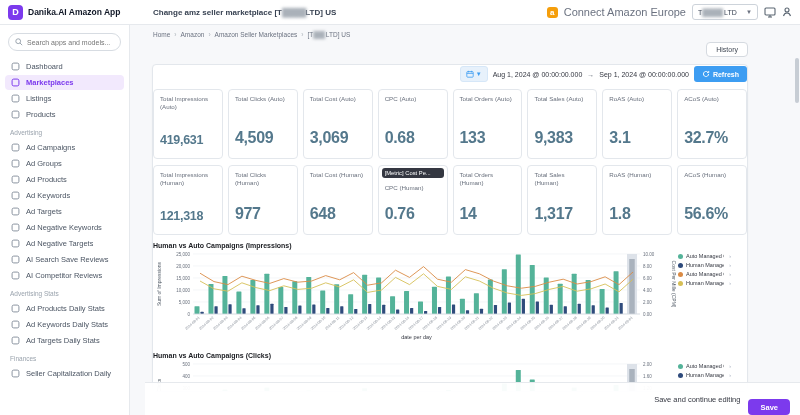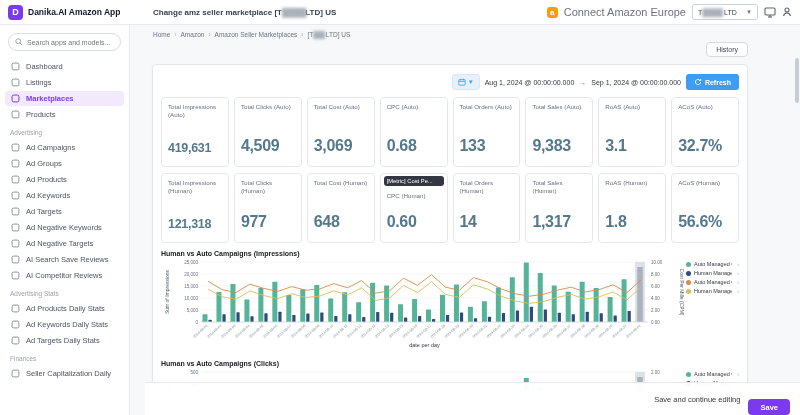--- a/index.html
+++ b/index.html
@@ -43,21 +43,21 @@
   
   .main { position:absolute; left:145px; top:25px; right:0; bottom:0; }
   .breadcrumb { position:absolute; top:6px; left:8px; font-size:6.5px; color:#6b7280;
     display:flex; gap:4px; align-items:center; white-space:nowrap; }
   .crumb { cursor:pointer; }
   .crumb-sep { color:#aab1b9; }
   .history-btn { position:absolute; top:17px; right:52px; height:15px; padding:0 9px; font-size:7px;
     color:#3f4753; background:#fff; border:1px solid #d5dae0; border-radius:4px; cursor:pointer; }
 
   .card { position:absolute; left:7px; right:52px; top:39px; bottom:23px; background:#fff;
-    border:1px solid #e3e7ec; border-radius:4px; padding:8px; overflow:hidden;
+    border:1px solid #e3e7ec; border-radius:4px; padding:0; overflow:hidden;
     box-shadow:0 1px 2px rgba(0,0,0,0.04); }
 
   .datebar { display:flex; justify-content:flex-end; align-items:center; gap:5px; height:18px; }
   .cal-btn { width:28px; height:16px; background:#e7f1fb; border-radius:3px; display:flex;
     align-items:center; justify-content:center; gap:2px; color:#3d9df2; font-size:6px;
     border:1px solid #d6e7f8; cursor:pointer; }
   .date-text { font-size:7px; color:#343741; cursor:pointer; }
   .darrow { font-size:7px; color:#69707d; }
   .refresh-btn { height:16px; padding:0 8px; background:#3d9df2; border:none; border-radius:3px;
     color:#fff; font-size:7px; display:flex; align-items:center; gap:3px; font-weight:600; cursor:pointer; }
@@ -142,35 +142,35 @@
   </div>
   <nav>
       <div class="nav-item">
         <span class="nav-ico">
           <svg width="9" height="9" viewBox="0 0 10 10">
             <rect x="1.2" y="1.2" width="7.6" height="7.6" rx="1.8" fill="none" stroke="currentColor" stroke-width="1.1"></rect>
           </svg>
         </span>
         <span class="nav-label">Dashboard</span>
       </div>
+      <div class="nav-item active">
+        <span class="nav-ico">
+          <svg width="9" height="9" viewBox="0 0 10 10">
+            <rect x="1.2" y="1.2" width="7.6" height="7.6" rx="1.8" fill="none" stroke="currentColor" stroke-width="1.1"></rect>
+          </svg>
+        </span>
+        <span class="nav-label">Marketplaces</span>
+      </div>
       <div class="nav-item">
         <span class="nav-ico">
           <svg width="9" height="9" viewBox="0 0 10 10">
             <rect x="1.2" y="1.2" width="7.6" height="7.6" rx="1.8" fill="none" stroke="currentColor" stroke-width="1.1"></rect>
           </svg>
         </span>
         <span class="nav-label">Listings</span>
-      </div>
-      <div class="nav-item active">
-        <span class="nav-ico">
-          <svg width="9" height="9" viewBox="0 0 10 10">
-            <rect x="1.2" y="1.2" width="7.6" height="7.6" rx="1.8" fill="none" stroke="currentColor" stroke-width="1.1"></rect>
-          </svg>
-        </span>
-        <span class="nav-label">Marketplaces</span>
       </div>
       <div class="nav-item">
         <span class="nav-ico">
           <svg width="9" height="9" viewBox="0 0 10 10">
             <rect x="1.2" y="1.2" width="7.6" height="7.6" rx="1.8" fill="none" stroke="currentColor" stroke-width="1.1"></rect>
           </svg>
         </span>
         <span class="nav-label">Products</span>
       </div>
       <div class="nav-header">Advertising</div>
@@ -366,21 +366,21 @@
             <div class="metric-label">Total Clicks (Human)</div>
             <div class="metric-value">977</div>
           </div>
           <div class="metric-card">
             <div class="metric-label">Total Cost (Human)</div>
             <div class="metric-value">648</div>
           </div>
           <div class="metric-card has-tooltip">
             <div class="metric-tooltip">[Metric] Cost Pe...</div>
             <div class="metric-label">CPC (Human)</div>
-            <div class="metric-value">0.60</div>
+            <div class="metric-value">0.76</div>
           </div>
           <div class="metric-card">
             <div class="metric-label">Total Orders (Human)</div>
             <div class="metric-value">14</div>
           </div>
           <div class="metric-card">
             <div class="metric-label">Total Sales (Human)</div>
             <div class="metric-value">1,317</div>
           </div>
           <div class="metric-card">

